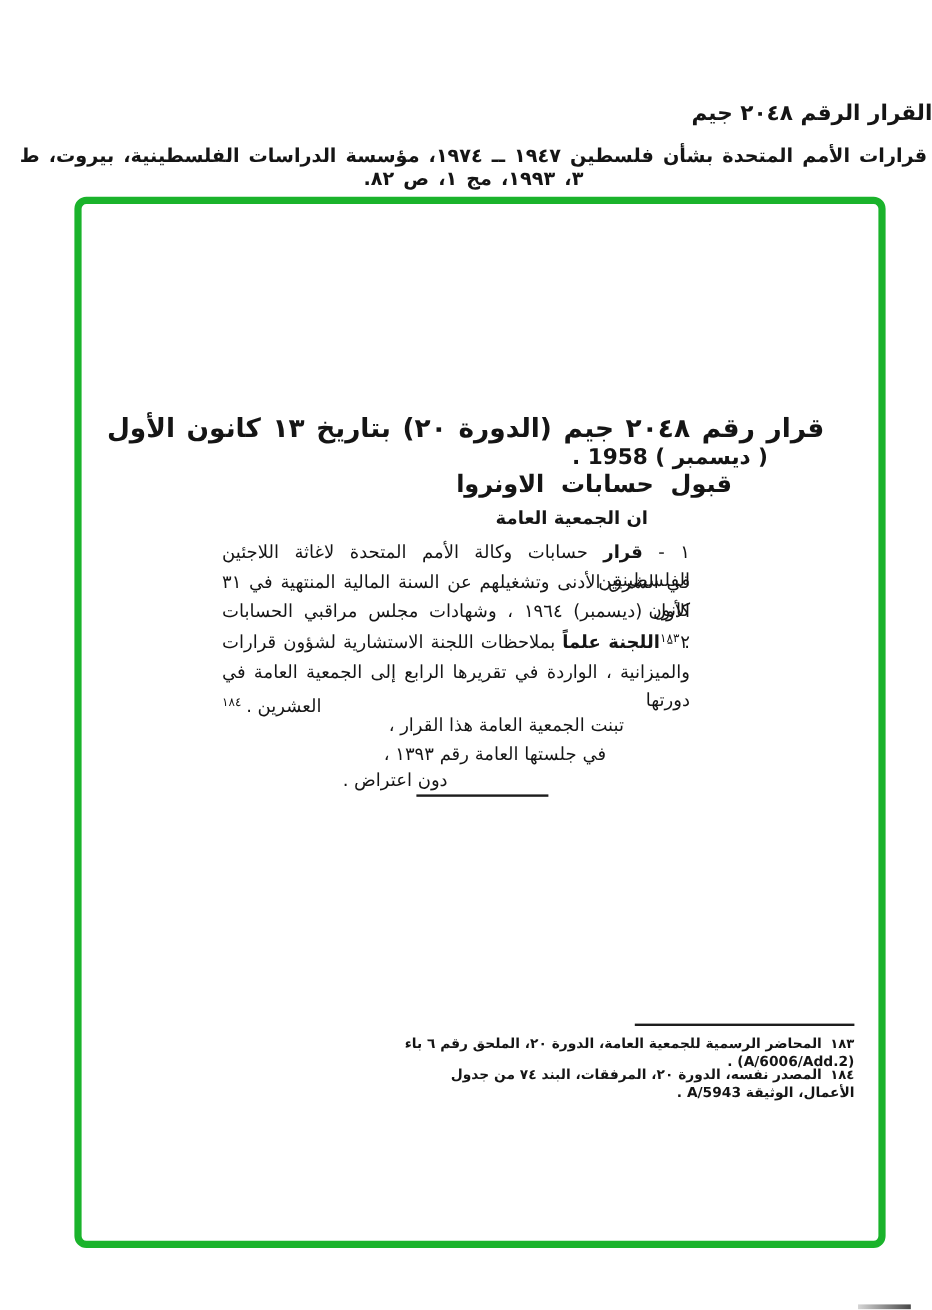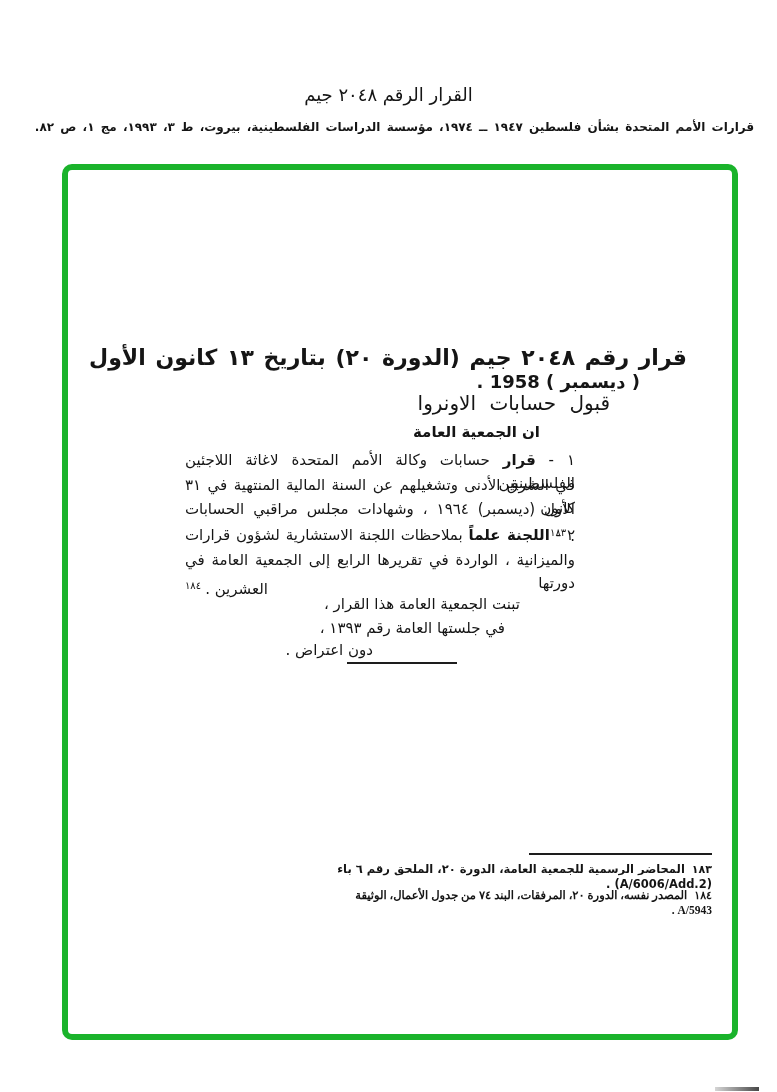--- a/index.html
+++ b/index.html
@@ -4,39 +4,39 @@
 <style>
   html,body{margin:0;padding:0;}
   body{
     width:777px;height:1092px;background:#ffffff;
     font-family:"DejaVu Sans",sans-serif;color:#151515;
     position:relative;overflow:hidden;
   }
   .abs{position:absolute;}
   
   .hdr-title{
-    top:84px;left:0;right:0;text-align:center;
-    font-size:18px;font-weight:normal;direction:rtl;
+    top:84px;left:0;right:0;text-align:right;
+    font-size:18px;font-weight:bold;direction:rtl;
   }
   .hdr-src{
     top:120px;left:0;right:0;text-align:center;
-    font-size:12px;font-weight:bold;direction:rtl;word-spacing:2px;
+    font-size:16px;font-weight:bold;direction:rtl;word-spacing:2px;
     letter-spacing:0px;
     padding-left:12px;
   }
   
   .frame{
     left:62px;top:164px;width:664px;height:864px;
     border:6px solid var(--frame-green,#1ab32b);
     border-radius:10px;background:transparent;
   }
   
   .doc-t1{top:345px;right:90px;font-size:22px;font-weight:bold;direction:rtl;white-space:nowrap;word-spacing:2px;}
   .doc-t2{top:371px;right:137px;font-size:18px;font-weight:bold;direction:rtl;white-space:nowrap;}
-  .subject{top:391px;right:167px;font-size:20px;font-weight:normal;direction:rtl;white-space:nowrap;word-spacing:7px;}
+  .subject{top:391px;right:167px;font-size:20px;font-weight:bold;direction:rtl;white-space:nowrap;word-spacing:7px;}
   .opening{top:423px;right:237px;font-size:15px;font-weight:bold;direction:rtl;white-space:nowrap;}
   
   .bline{
     left:185px;width:390px;font-size:15px;line-height:23px;
     direction:rtl;text-align:justify;text-align-last:justify;
   }
   .bline.lastline{text-align:left;text-align-last:left;}
   .bline b{font-weight:bold;}
   sup.ref{font-size:10px;vertical-align:5px;padding-right:4px;}
   
@@ -45,21 +45,21 @@
   .adopt2{top:619px;right:272px;}
   .adopt3{top:641px;right:404px;}
   .rule-small{top:662px;left:347px;width:110px;height:2px;background:#1d1d1d;}
   
   .fn-rule{top:853px;right:65px;width:183px;height:2px;background:#1d1d1d;}
   .fn{
     right:65px;width:375px;direction:rtl;text-align:right;
     font-size:11.5px;font-weight:bold;line-height:15px;
   }
   .fn1{top:862px;}
-  .fn2{top:888px;font-family:Liberation Serif, serif;}
+  .fn2{top:888px;}
   .fn-num{font-size:11px;margin-left:7px;}
   
   .corner-shadow{
     top:1087px;left:715px;width:44px;height:4px;
     background:linear-gradient(to right,#d6d6d6,#474747);
   }
 </style>
 </head>
 <body>
 

